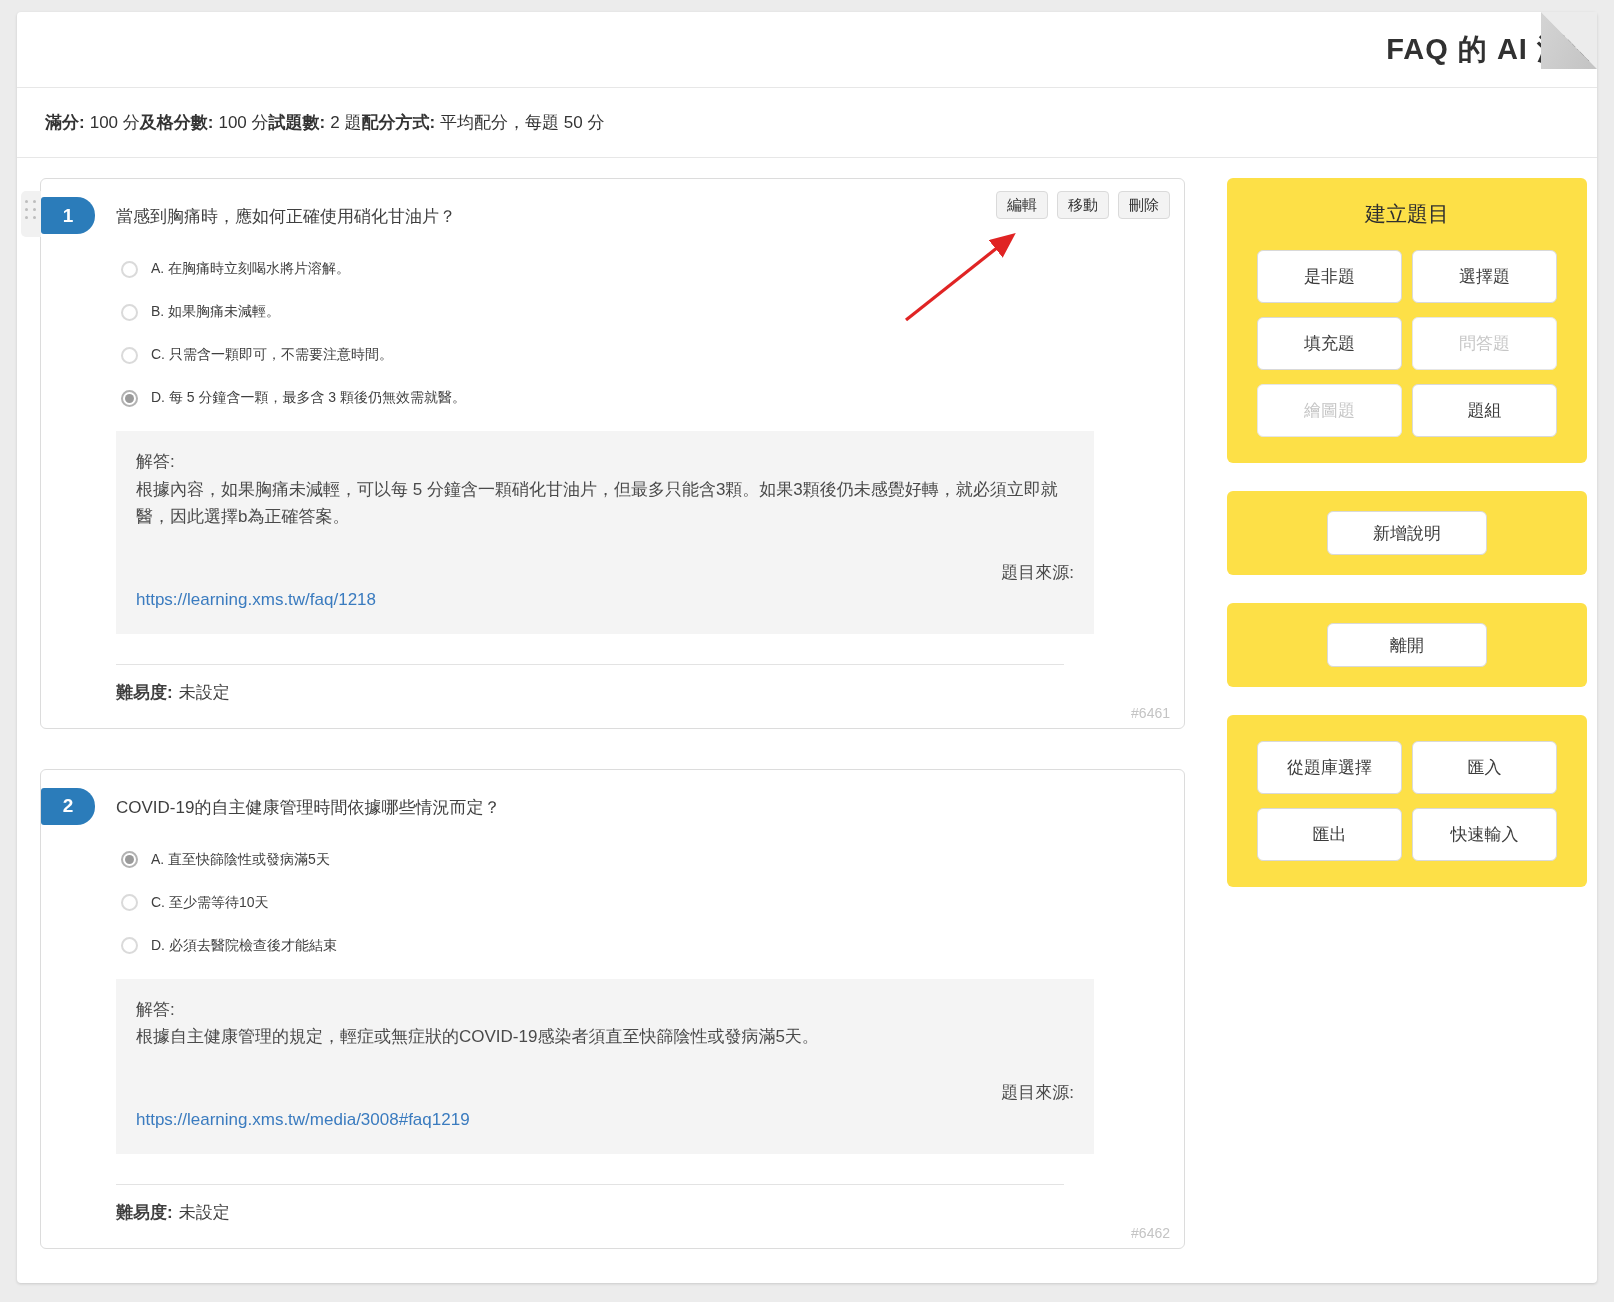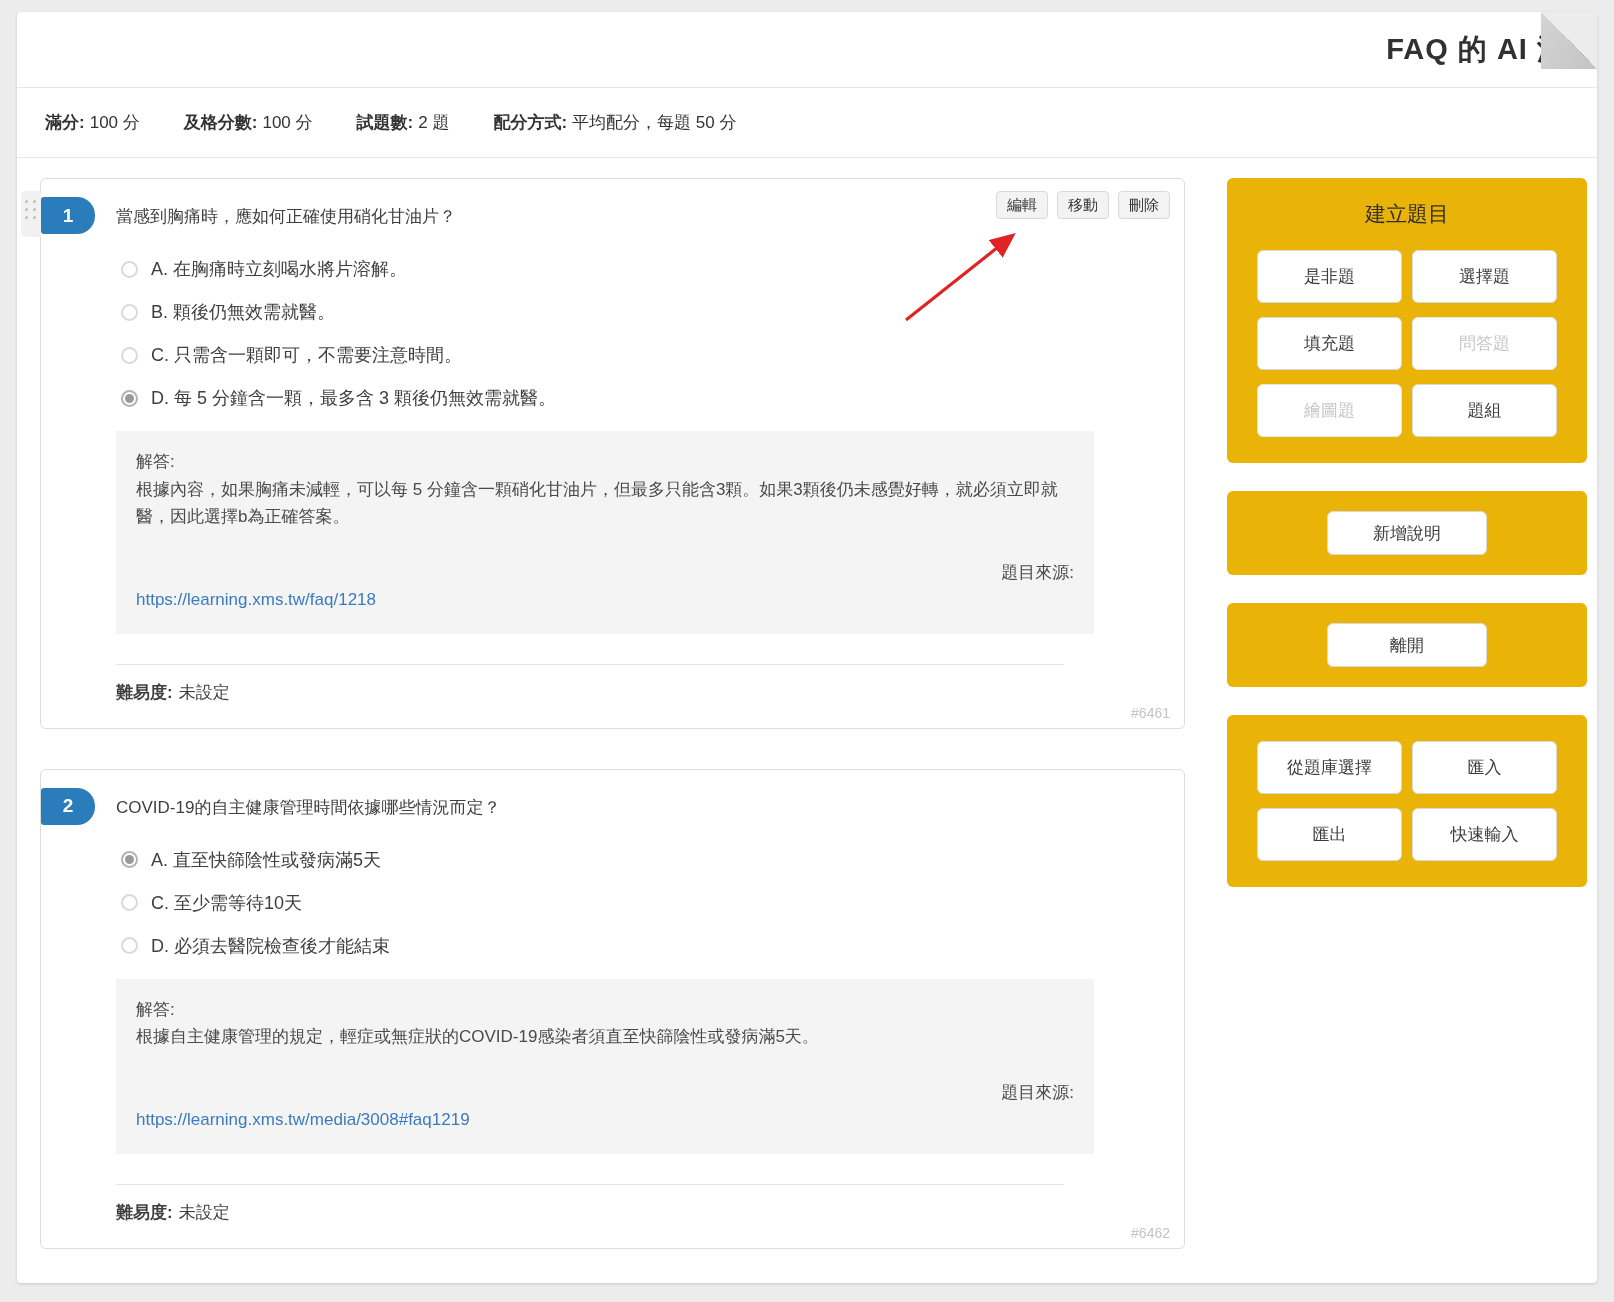--- a/index.html
+++ b/index.html
@@ -10,21 +10,21 @@
                background:#ffffff; border-radius:4px; box-shadow:0 1px 3px rgba(0,0,0,.15); }
 
   
   .fold-wrap { position:absolute; top:0; right:0; width:56px; height:57px; z-index:5; }
   .fold-cut  { position:absolute; inset:0; background:#ececec; clip-path:polygon(0 0,100% 0,100% 100%); }
   .fold-tri  { position:absolute; inset:0; background:linear-gradient(115deg,#d4d4d4,#c3c3c3); clip-path:polygon(0 0,0 100%,100% 100%); }
 
   .header { height:76px; display:flex; align-items:center; justify-content:flex-end; border-bottom:1px solid #e7e7e7; }
   .page-title { font-size:29px; font-weight:bold; color:#313131; letter-spacing:1px; }
 
-  .stats-bar { height:70px; display:flex; align-items:center; padding-left:28px; gap:44px;
+  .stats-bar { height:70px; display:flex; align-items:center; padding-left:28px; 
                border-bottom:1px solid #e7e7e7; font-size:17px; color:#333; }
   .stat b { font-weight:bold; margin-right:5px; }
 
   .content { display:flex; padding:20px 10px 0 23px; }
   .questions-col { flex:0 0 1145px; }
   .sidebar-col { width:360px; margin-left:42px; }
 
   .q-card { position:relative; background:#fff; border:1px solid #dcdcdc; border-radius:6px; padding-bottom:24px; }
   .q-card + .q-card { margin-top:40px; }
 
@@ -40,34 +40,34 @@
 
   .q-actions { position:absolute; top:12px; right:14px; display:flex; gap:9px; }
   .mini-btn { background:#f3f3f3; border:1px solid #dadada; border-radius:4px; padding:4px 10px;
               font-size:15px; color:#333; font-family:inherit; cursor:pointer; line-height:1.2; }
 
   .options { margin:25px 0 0 80px; }
   .opt-row { display:flex; align-items:center; margin-bottom:23px; height:20px; }
   .radio { width:17px; height:17px; border-radius:50%; border:2px solid #dadada; background:#fff; flex:0 0 17px; position:relative; }
   .radio.selected { border-color:#b2b2b2; }
   .radio.selected::after { content:""; position:absolute; left:2px; top:2px; width:9px; height:9px; border-radius:50%; background:#9a9a9a; }
-  .opt-label { margin-left:13px; font-size:18px; color:#3f3f3f; }
+  .opt-label { margin-left:13px; font-size:14px; color:#3f3f3f; }
 
   .explain-box { margin:2px 90px 0 75px; background:#f4f4f4; padding:17px 20px 20px 20px;
                  font-size:17px; color:#4a4a4a; line-height:1.62; }
   .source-label { margin-top:28px;text-align:right; }
   .source-link { color:#3a7bbf; text-decoration:none; }
 
   .q-divider { border-top:1px solid #e3e3e3; margin:30px 120px 0 75px; }
   .q-footer { margin:16px 16px 0 75px; font-size:17px; color:#3f3f3f; }
   .q-footer b { font-weight:bold; margin-right:6px; }
   .q-id { position:absolute; right:14px; bottom:7px; font-size:14px; color:#c4c4c4; }
 
   
-  .panel { background:#eab308; border-radius:6px; }
+  .panel { background:#fde047; border-radius:6px; }
   .panel-create { padding:22px 30px 26px 30px; }
   .panel-title { text-align:center; font-size:21px; color:#2f2f2f; margin-bottom:22px; }
   .btn-grid { display:grid; grid-template-columns:1fr 1fr; gap:14px 10px; }
   .sbtn { height:53px; background:#fff; border:1px solid #d9d9d9; border-radius:6px; font-size:17px;
           color:#3c3c3c; font-family:inherit; display:flex; align-items:center; justify-content:center; cursor:pointer; }
   .sbtn.disabled { color:#c6c6c6; border-color:#e6e6e6; cursor:default;text-align:center; }
   .panel-note, .panel-leave { margin-top:28px; padding:20px 0; display:flex; justify-content:center; }
   .panel-note .sbtn, .panel-leave .sbtn { width:160px; height:44px; }
   .panel-bank { margin-top:28px; padding:26px 30px; }
 
@@ -117,21 +117,21 @@
             <button class="mini-btn">移動</button>
             <button class="mini-btn">刪除</button>
           </div>
           <div class="options">
             <div class="opt-row">
               <span class="radio"></span>
               <span class="opt-label">A. 在胸痛時立刻喝水將片溶解。</span>
             </div>
             <div class="opt-row">
               <span class="radio"></span>
-              <span class="opt-label">B. 顆後仍無效需就醫。</span>
+              <span class="opt-label">B. 如果胸痛未減輕。</span>
             </div>
             <div class="opt-row">
               <span class="radio"></span>
               <span class="opt-label">C. 只需含一顆即可，不需要注意時間。</span>
             </div>
             <div class="opt-row">
               <span class="radio selected"></span>
               <span class="opt-label">D. 每 5 分鐘含一顆，最多含 3 顆後仍無效需就醫。</span>
             </div>
           </div>

